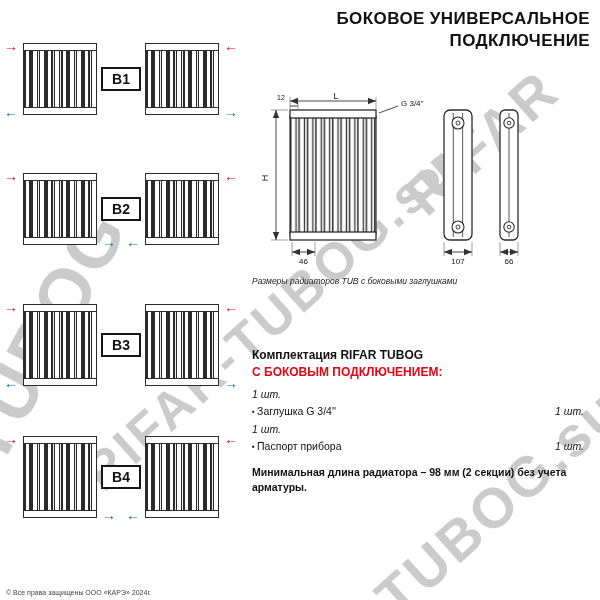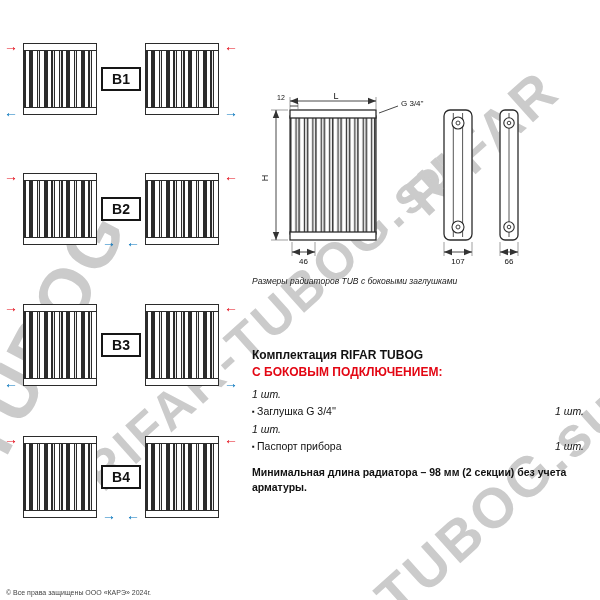--- a/index.html
+++ b/index.html
@@ -57,20 +57,22 @@
 <body style="--feed: #e30613; --ret: #0072bc; --accent: #e30613;">
 
 <div id="watermark">
     <span class="wm wm-1">TUBOG</span>
     <span class="wm wm-2">RIFAR-TUBOG.su</span>
     <span class="wm wm-3">RIFAR</span>
     <span class="wm wm-4">TUBOG.su</span>
   </div>
 
 <header>
+  <div>БОКОВОЕ УНИВЕРСАЛЬНОЕ</div>
+  <div>ПОДКЛЮЧЕНИЕ</div>
 </header>
 
 <div id="schemes">
     <div class="scheme-row">
       <div class="radiator">
         <div class="manifold"></div>
         <div class="tubes"></div>
         <div class="manifold"></div>
         <span class="arrow pos-tl feed">→</span>
         <span class="arrow pos-bl return">←</span>

